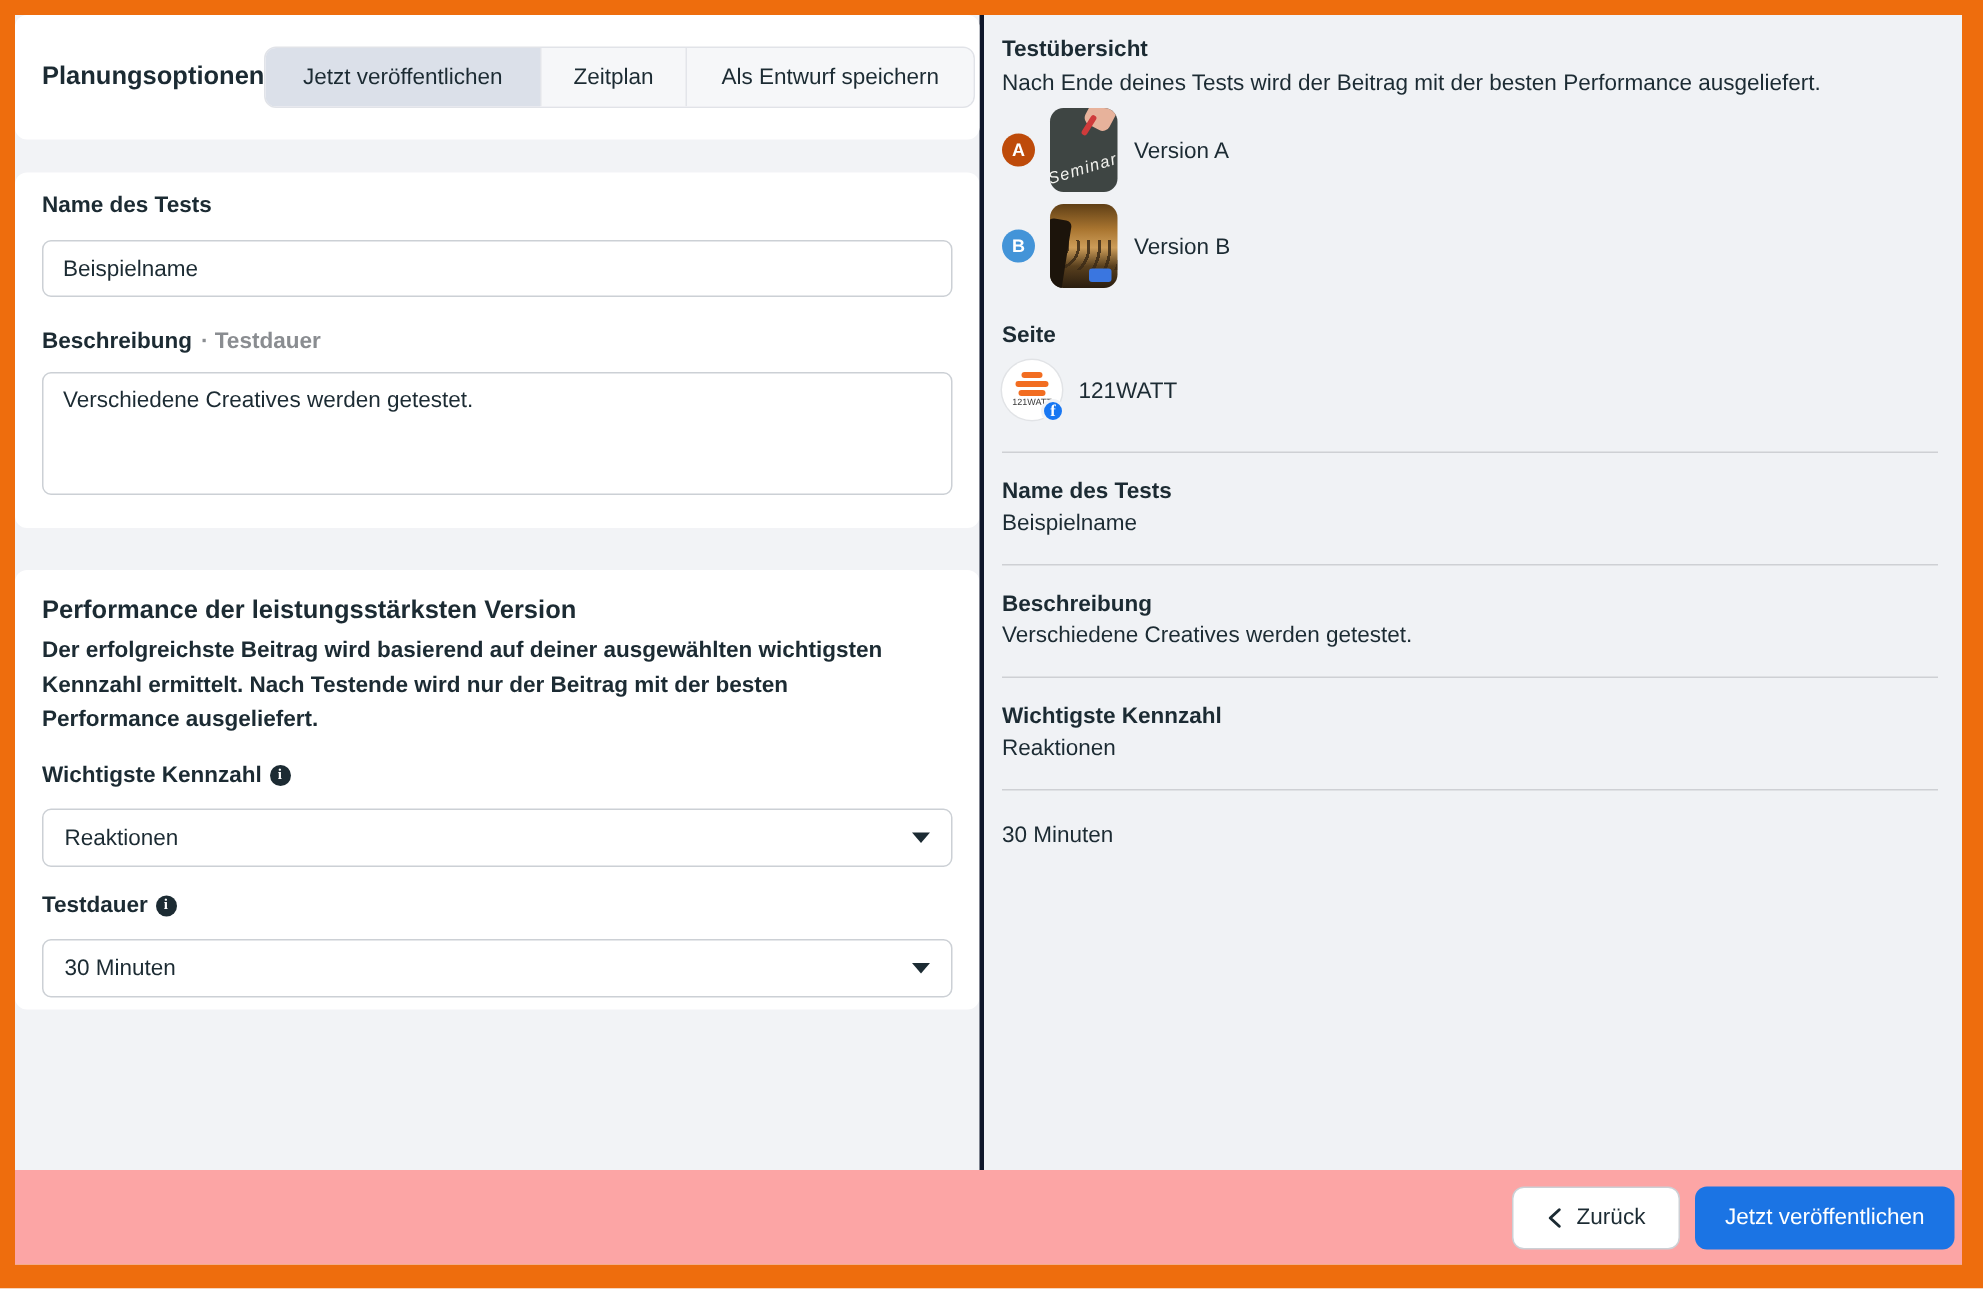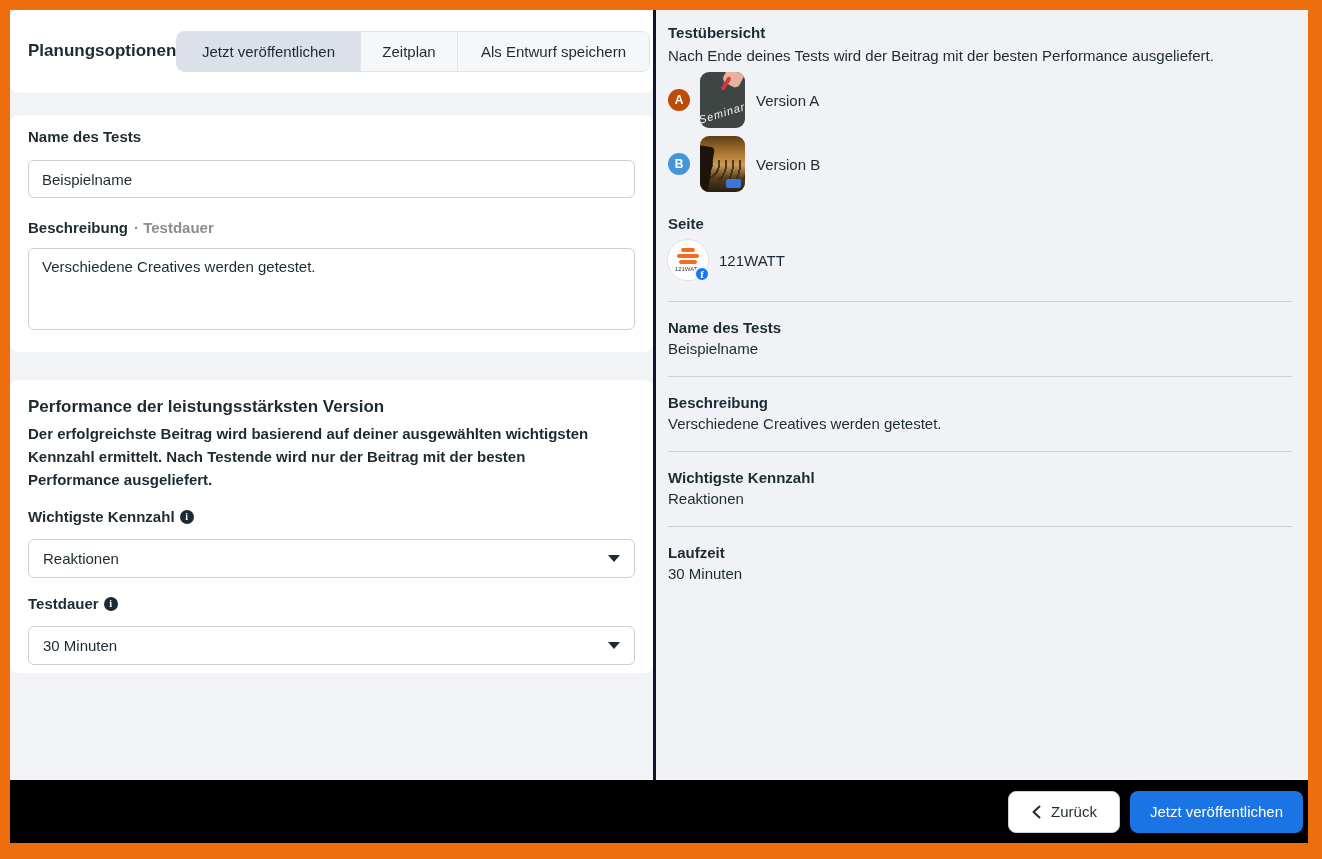--- a/index.html
+++ b/index.html
@@ -107,21 +107,21 @@
     display:flex; align-items:center; justify-content:center; font-family:"Liberation Serif","DejaVu Serif",serif;
   }
   .page-name { font-size:15px; margin-left:11px; }
 
   .summary-rows { margin-top:21px; }
   .summary-row { border-top:1px solid #ced0d4; padding:17px 0 19px 0; }
   .summary-row .row-label { font-size:15px; font-weight:bold; }
   .summary-row .row-value { font-size:15px; margin-top:4px; }
 
   
-  .footer { height:63px; background:#000000; display:flex; align-items:center; justify-content:flex-end; gap:10px; padding-right:5px; flex:none; }
+  .footer { height:63px; background:#fca5a5; display:flex; align-items:center; justify-content:flex-end; gap:10px; padding-right:5px; flex:none; }
   .btn { height:42px; border-radius:8px; font-size:15px; font-family:inherit; display:flex; align-items:center; justify-content:center; cursor:pointer; }
   .btn-back { width:112px; background:#fff; border:1px solid #ccd0d5; color:#1c2b33; gap:9px; }
   .btn-back svg { display:block; }
   .btn-primary { width:173px; background:#1b74e4; border:none; color:#fff; }
 </style>
 </head>
 <body>
 
 <div class="screen">
   <div class="body">
@@ -213,21 +213,20 @@
         </div>
         <div class="summary-row">
           <div class="row-label">Beschreibung</div>
           <div class="row-value">Verschiedene Creatives werden getestet.</div>
         </div>
         <div class="summary-row">
           <div class="row-label">Wichtigste Kennzahl</div>
           <div class="row-value">Reaktionen</div>
         </div>
         <div class="summary-row">
-          <div class="row-label">Laufzeit</div>
           <div class="row-value">30 Minuten</div>
         </div>
       </div>
     </div>
   </div>
 
   <div class="footer">
     <button class="btn btn-back">
       <svg width="11" height="14" viewBox="0 0 11 14">
           <path d="M8.5 1.5 L2.5 7 L8.5 12.5" fill="none" stroke="#1c2b33" stroke-width="2" stroke-linecap="round" stroke-linejoin="round"></path>

